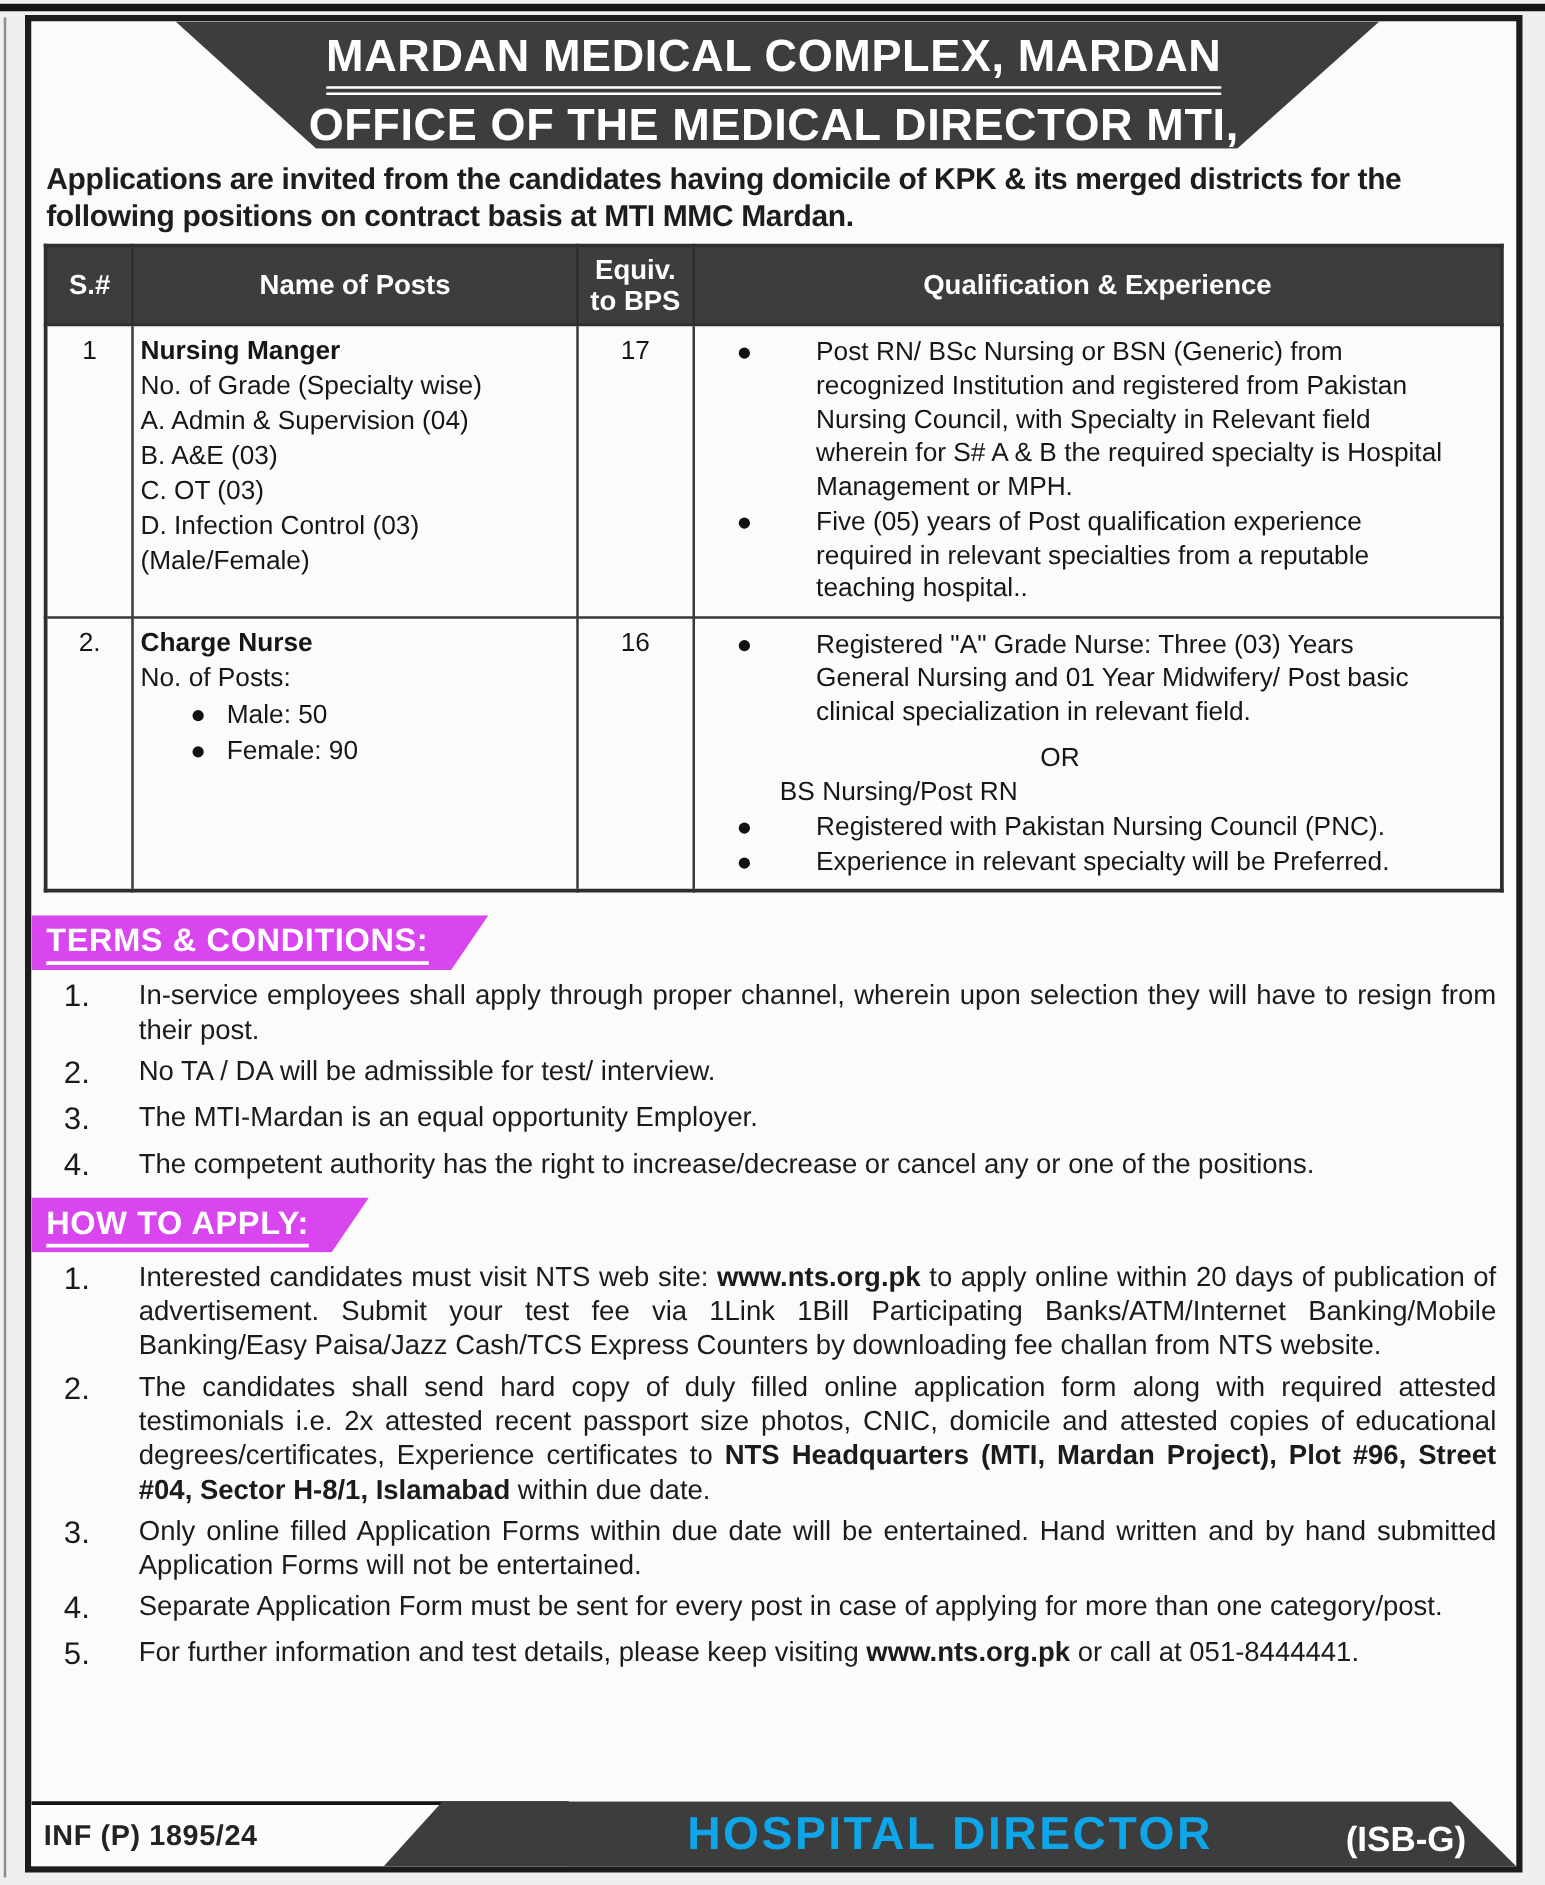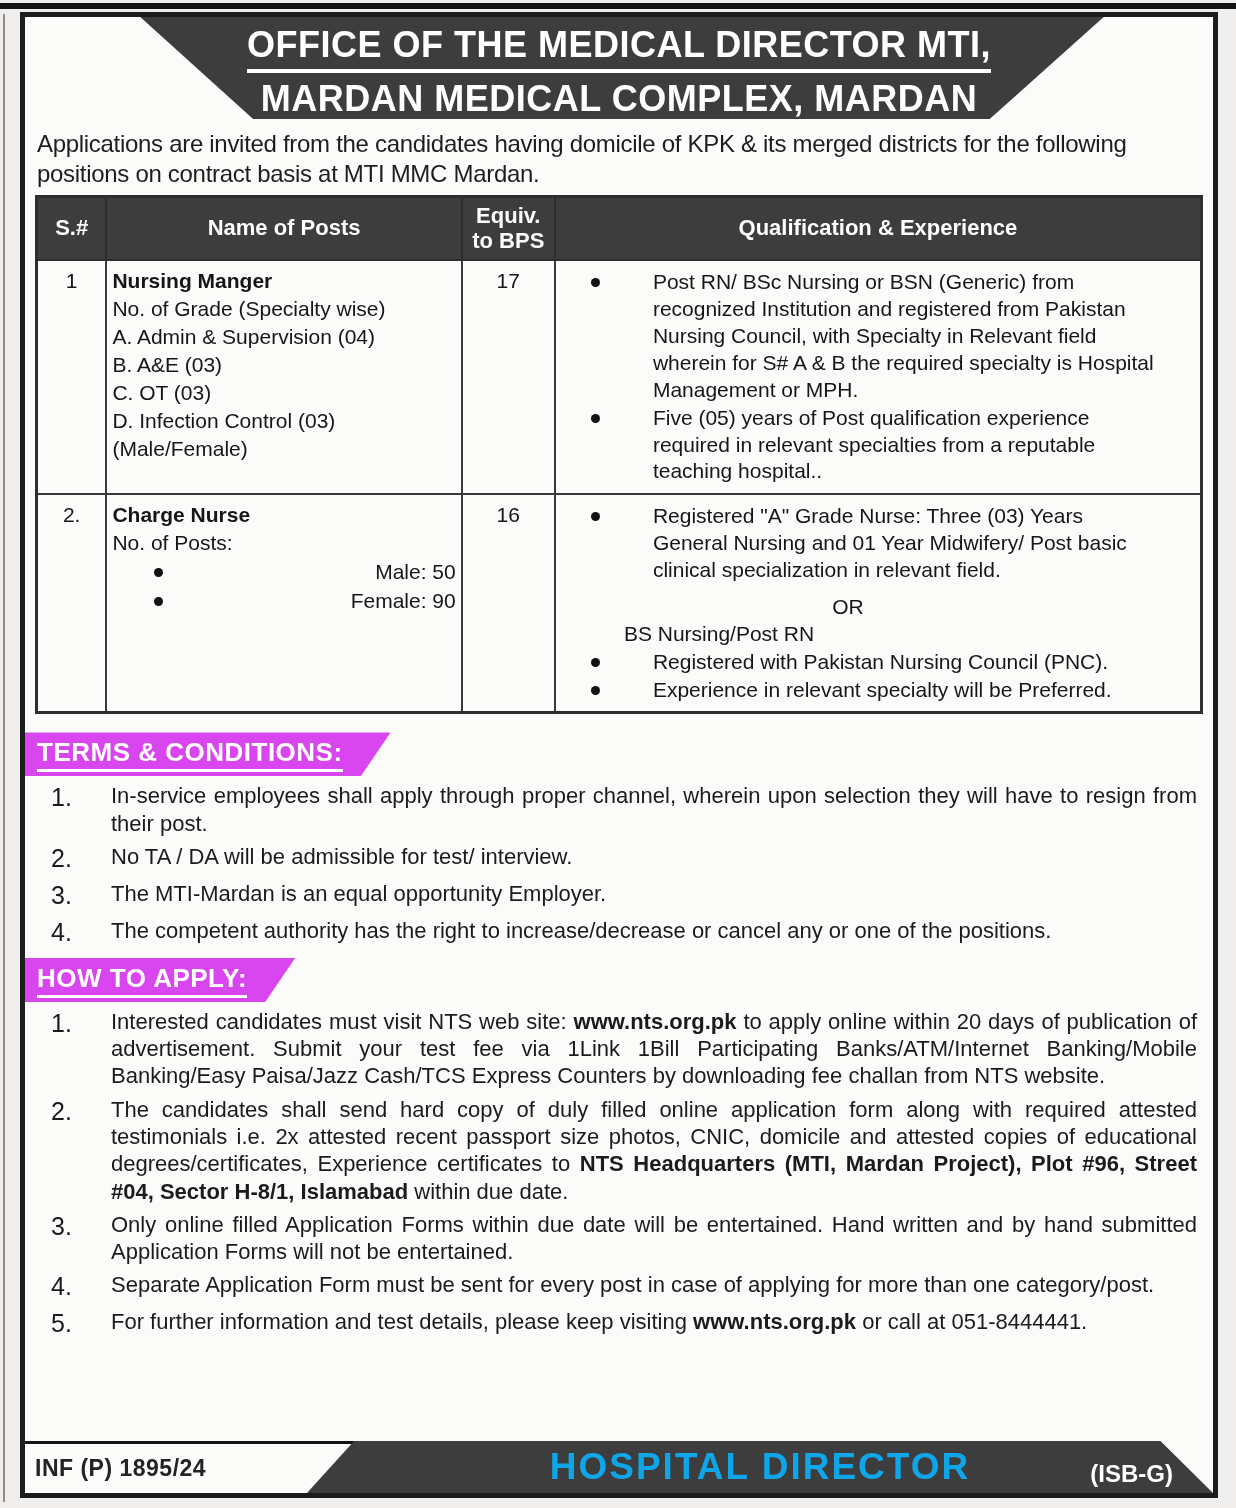--- a/index.html
+++ b/index.html
@@ -34,21 +34,21 @@
   .banner-line { display: block; line-height: 47px; }
   .banner-line .u {
     display: inline-block;
     font-size: 36px; font-weight: bold; letter-spacing: 0.5px;
     border-bottom: 4px solid #fff; padding-bottom: 1px;
   }
   .banner-line.l2 .u { border-bottom: 7px double #fff; }
 
   .intro {
     margin: 10px 14px 4px 12px;
-    font-size: 24px; font-weight: normal; letter-spacing: -0.3px;
+    font-size: 24px; font-weight: bold; letter-spacing: -0.3px;
     line-height: 1.25; color: #1d1d1d;
   }
 
   
   .posts-table {
     width: calc(100% - 20px);
     margin: 6px 10px;
     border-collapse: collapse;
     border: 3px solid #2e2e2e;
   }
@@ -62,21 +62,21 @@
     border: 2px solid #3a3a3a;
     vertical-align: top;
     font-size: 21px; line-height: 1.28; color: #161616;
     padding: 7px 5px;
   }
   .col-sn { width: 6%; } .col-name { width: 30.5%; } .col-bps { width: 8%; } .col-qual { width: 55.5%; }
   .td-sn, .td-bps { text-align: center; }
   .td-name { padding-left: 12px; }
   .post-title { font-weight: bold; }
   .pl-line { margin: 1px 0; }
-  .mini-bullet { display: flex; align-items: baseline; padding-left: 42px; margin: 2px 0; justify-content: space-between; }
+  .mini-bullet { display: flex; align-items: baseline; padding-left: 42px; margin: 2px 0; }
   .mini-bullet .dot { margin-right: 18px; }
   .dot { flex: none; width: 9px; height: 9px; border-radius: 50%; background: #111; align-self: flex-start; margin-top: 9px; }
   .qrow { display: flex; padding-left: 30px; padding-right: 40px; margin: 1px 0; gap: 29px; }
   .qrow .dot { margin-right: 24px; }
   .qcenter { text-align: center; padding-right: 60px; margin-top: 10px; }
   .qplain { padding-left: 63px; }
 
   
   .section-banner {
     display: inline-block;
@@ -106,33 +106,33 @@
     display: flex; align-items: center;
   }
   .footer-ref .ref-text { font-size: 23px; font-weight: bold; color: #232323; padding-left: 10px; letter-spacing: 0.5px; }
   .footer-banner {
     position: absolute; left: 282px; right: 0; top: 0; bottom: 0;
     background: #3d3d3d; z-index: 2;
     clip-path: polygon(5.2% 0, 94.2% 0, 100% 100%, 0 100%);
     display: flex; align-items: center; justify-content: center;
   }
   .footer-title { font-size: 37px; font-weight: bold; color: #0ea5e9; letter-spacing: 2px; }
-  .footer-tag { position: absolute; right: 40px; bottom: 5px; font-size: 24px; font-weight: bold; color: #fff; }
+  .footer-tag { position: absolute; right: 40px; bottom: 5px; font-size: 28px; font-weight: bold; color: #fff; }
 </style>
 </head>
 <body>
 
 <div class="top-rule"></div>
 <div class="left-rule"></div>
 
 <div class="ad-frame">
 
   <div class="banner">
+    <span class="banner-line l2"><span class="u">MARDAN MEDICAL COMPLEX, MARDAN</span></span>
     <span class="banner-line l1"><span class="u">OFFICE OF THE MEDICAL DIRECTOR MTI,</span></span>
-    <span class="banner-line l2"><span class="u">MARDAN MEDICAL COMPLEX, MARDAN</span></span>
   </div>
 
   <p class="intro">Applications are invited from the candidates having domicile of KPK &amp; its merged districts for the following positions on contract basis at MTI MMC Mardan.</p>
 
   <table class="posts-table">
     <thead>
       <tr>
         <th class="col-sn">S.#</th>
         <th class="col-name">Name of Posts</th>
         <th class="col-bps">Equiv. to BPS</th>

